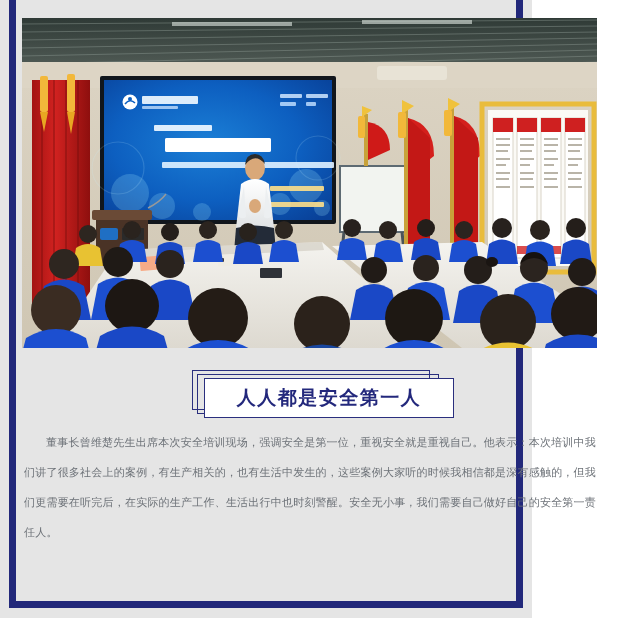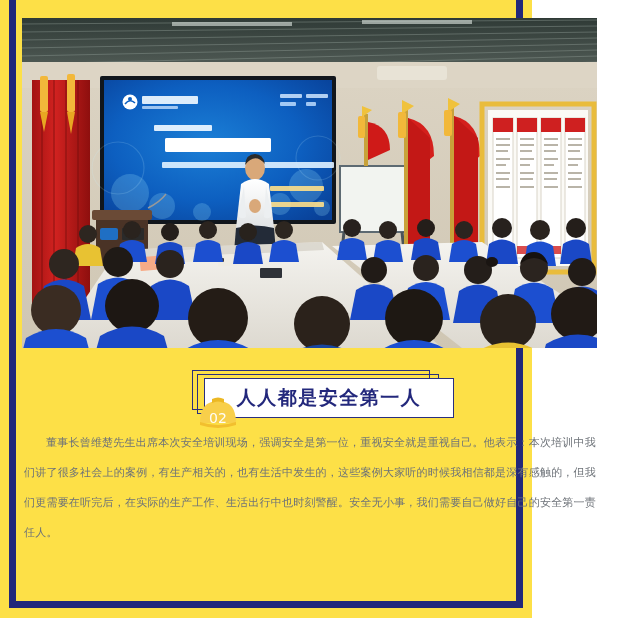--- a/index.html
+++ b/index.html
@@ -6,21 +6,21 @@
   html, body {
     width: 620px; height: 618px;
     background: #ffffff;
     font-family: "Liberation Sans", "DejaVu Sans", sans-serif;
     overflow: hidden;
   }
 
   .page {
     position: relative;
     width: 532px; height: 618px;
-    background: #fde047;
+    background: #e5e5e5;
   }
 
   
   .frame-left, .frame-right {
     position: absolute; top: 0; bottom: 10px; width: 7px;
     background: #22287a;
   }
   .frame-left { left: 9px; }
   .frame-right { right: 9px; }
   .frame-bottom {
@@ -479,24 +479,16 @@
 
   <div class="section-title">
     <div class="title-box-wrap">
       <div class="tb b3"></div>
       <div class="tb b2"></div>
       <div class="tb b1"></div>
       <div class="title-text">人人都是安全第一人</div>
     </div>
   </div>
 
-  <div class="helmet">
-    <svg viewBox="0 0 44 36">
-      <path d="M4 30 q0 -22 18 -22 q18 0 18 22 z" fill="#f8cf4a"></path>
-      <path d="M4 29 q18 6 36 0 l0 3 q-18 6 -36 0z" fill="#f2bf2e"></path>
-      <path d="M16 10 q6 -3 12 0 l0 -4 q-6 -3 -12 0z" fill="#ecb824"></path>
-      <text x="22" y="30" text-anchor="middle" font-family="DejaVu Sans, sans-serif" font-size="14" fill="#ffffff" opacity="0.95">02</text>
-    </svg>
-  </div>
 
   <p class="body-text">董事长曾维楚先生出席本次安全培训现场，强调安全是第一位，重视安全就是重视自己。他表示：本次培训中我们讲了很多社会上的案例，有生产相关的，也有生活中发生的，这些案例大家听的时候我相信都是深有感触的，但我们更需要在听完后，在实际的生产工作、生活出行中也时刻警醒。安全无小事，我们需要自己做好自己的安全第一责任人。</p>
 
 </div>
 
 </body></html>

